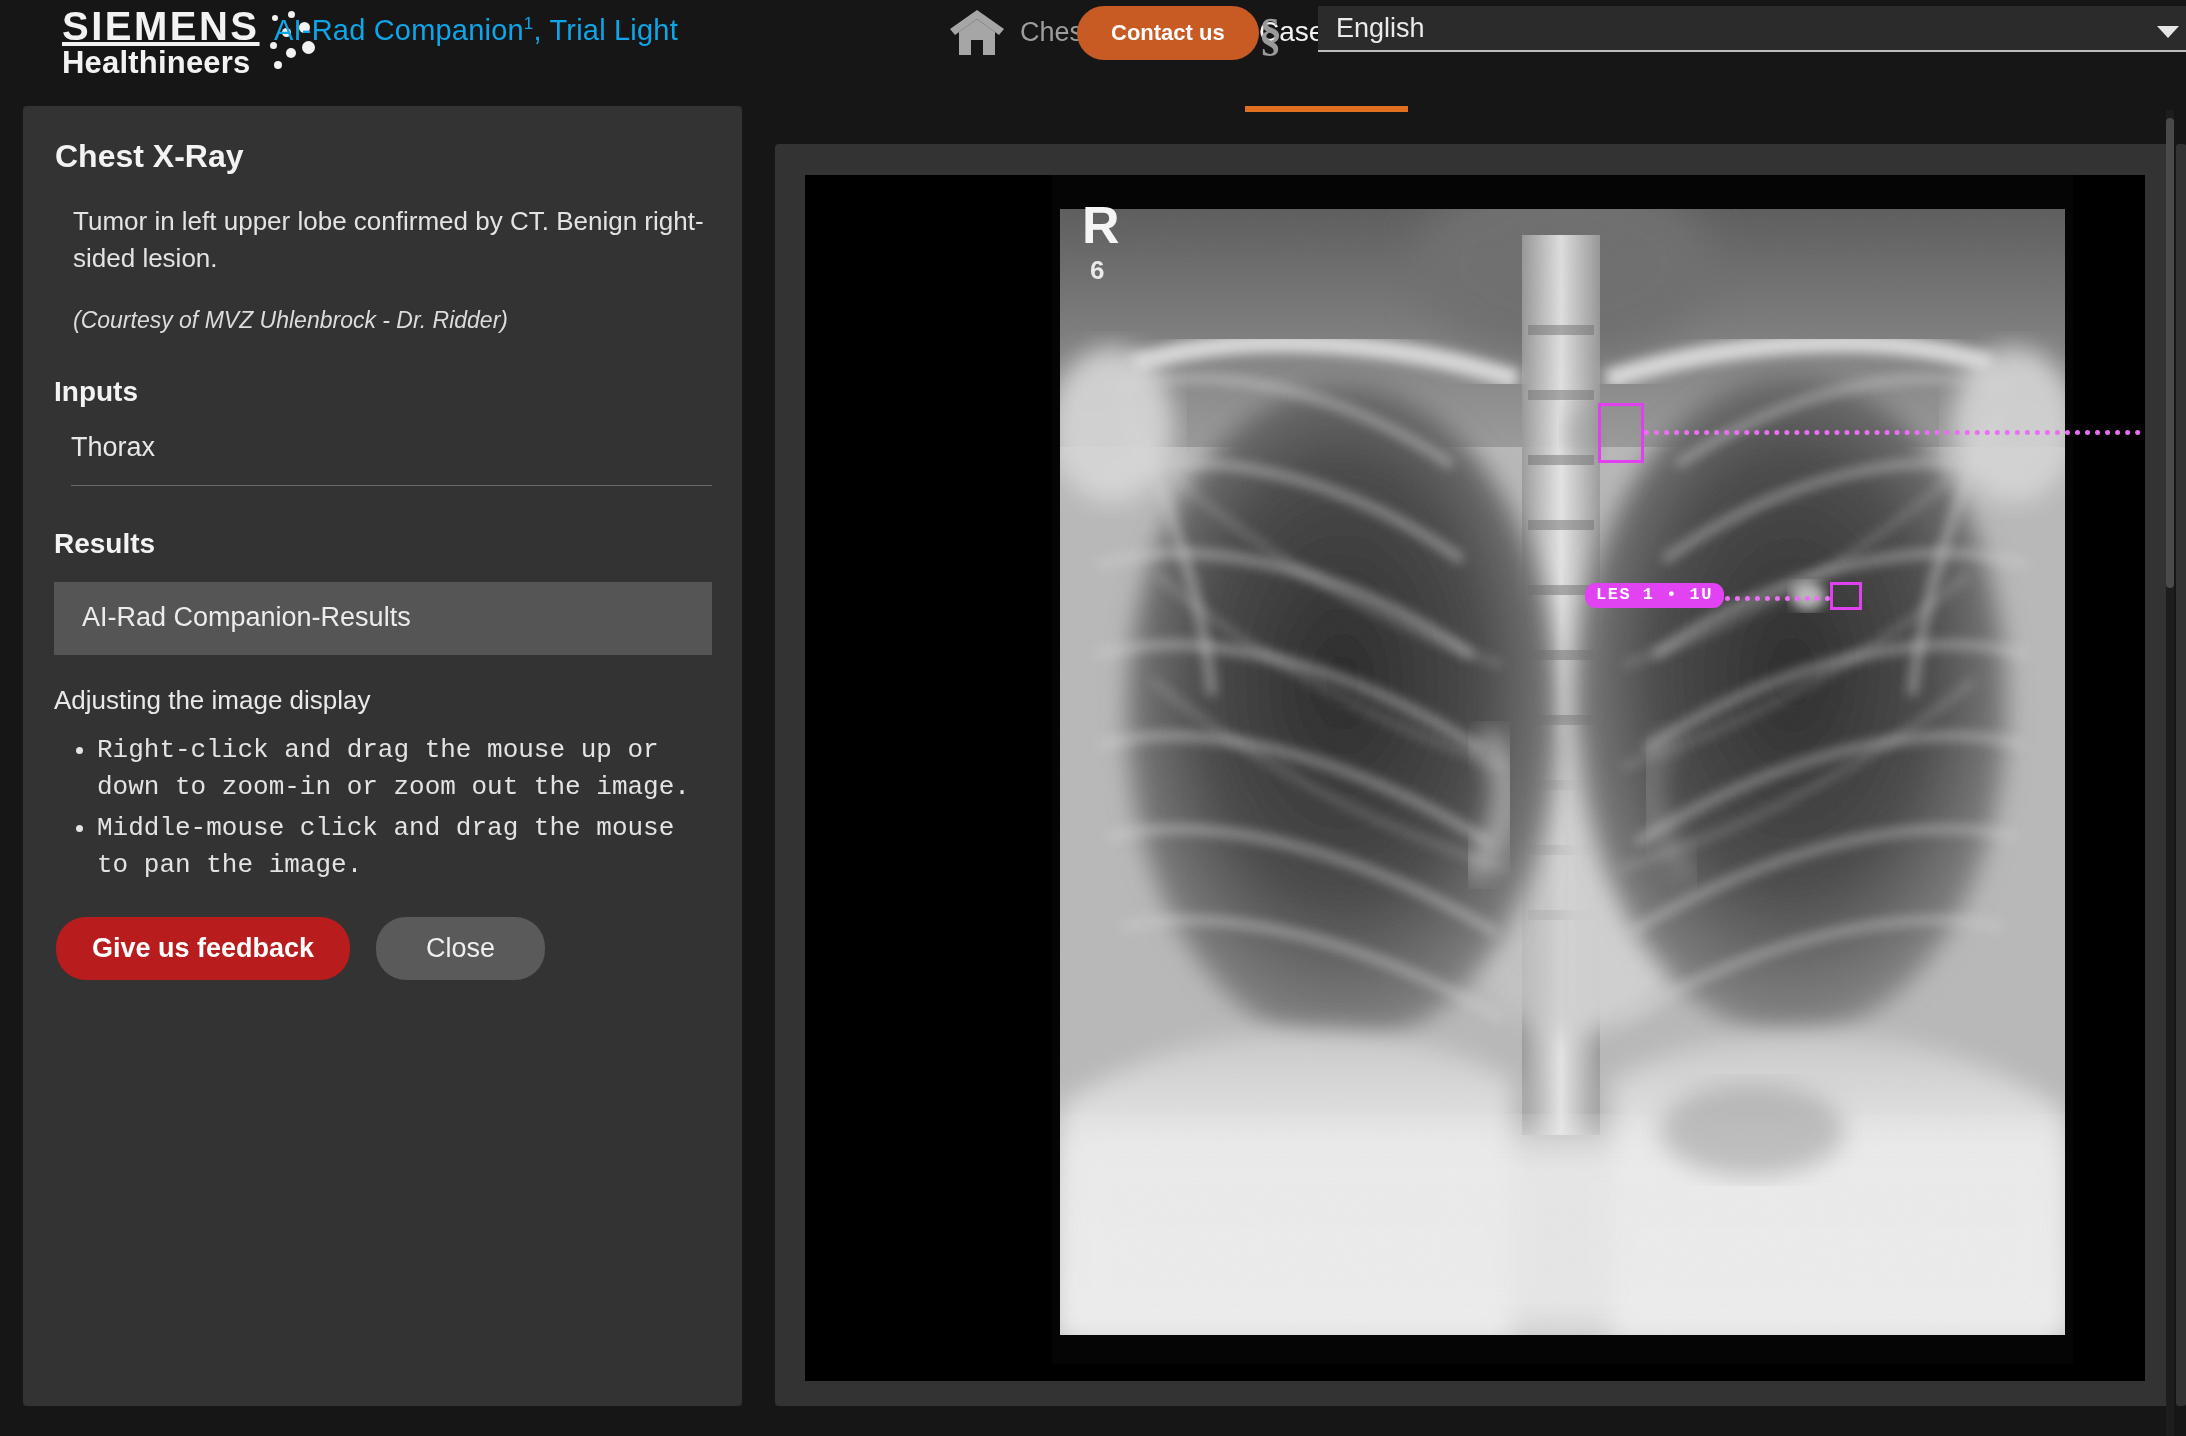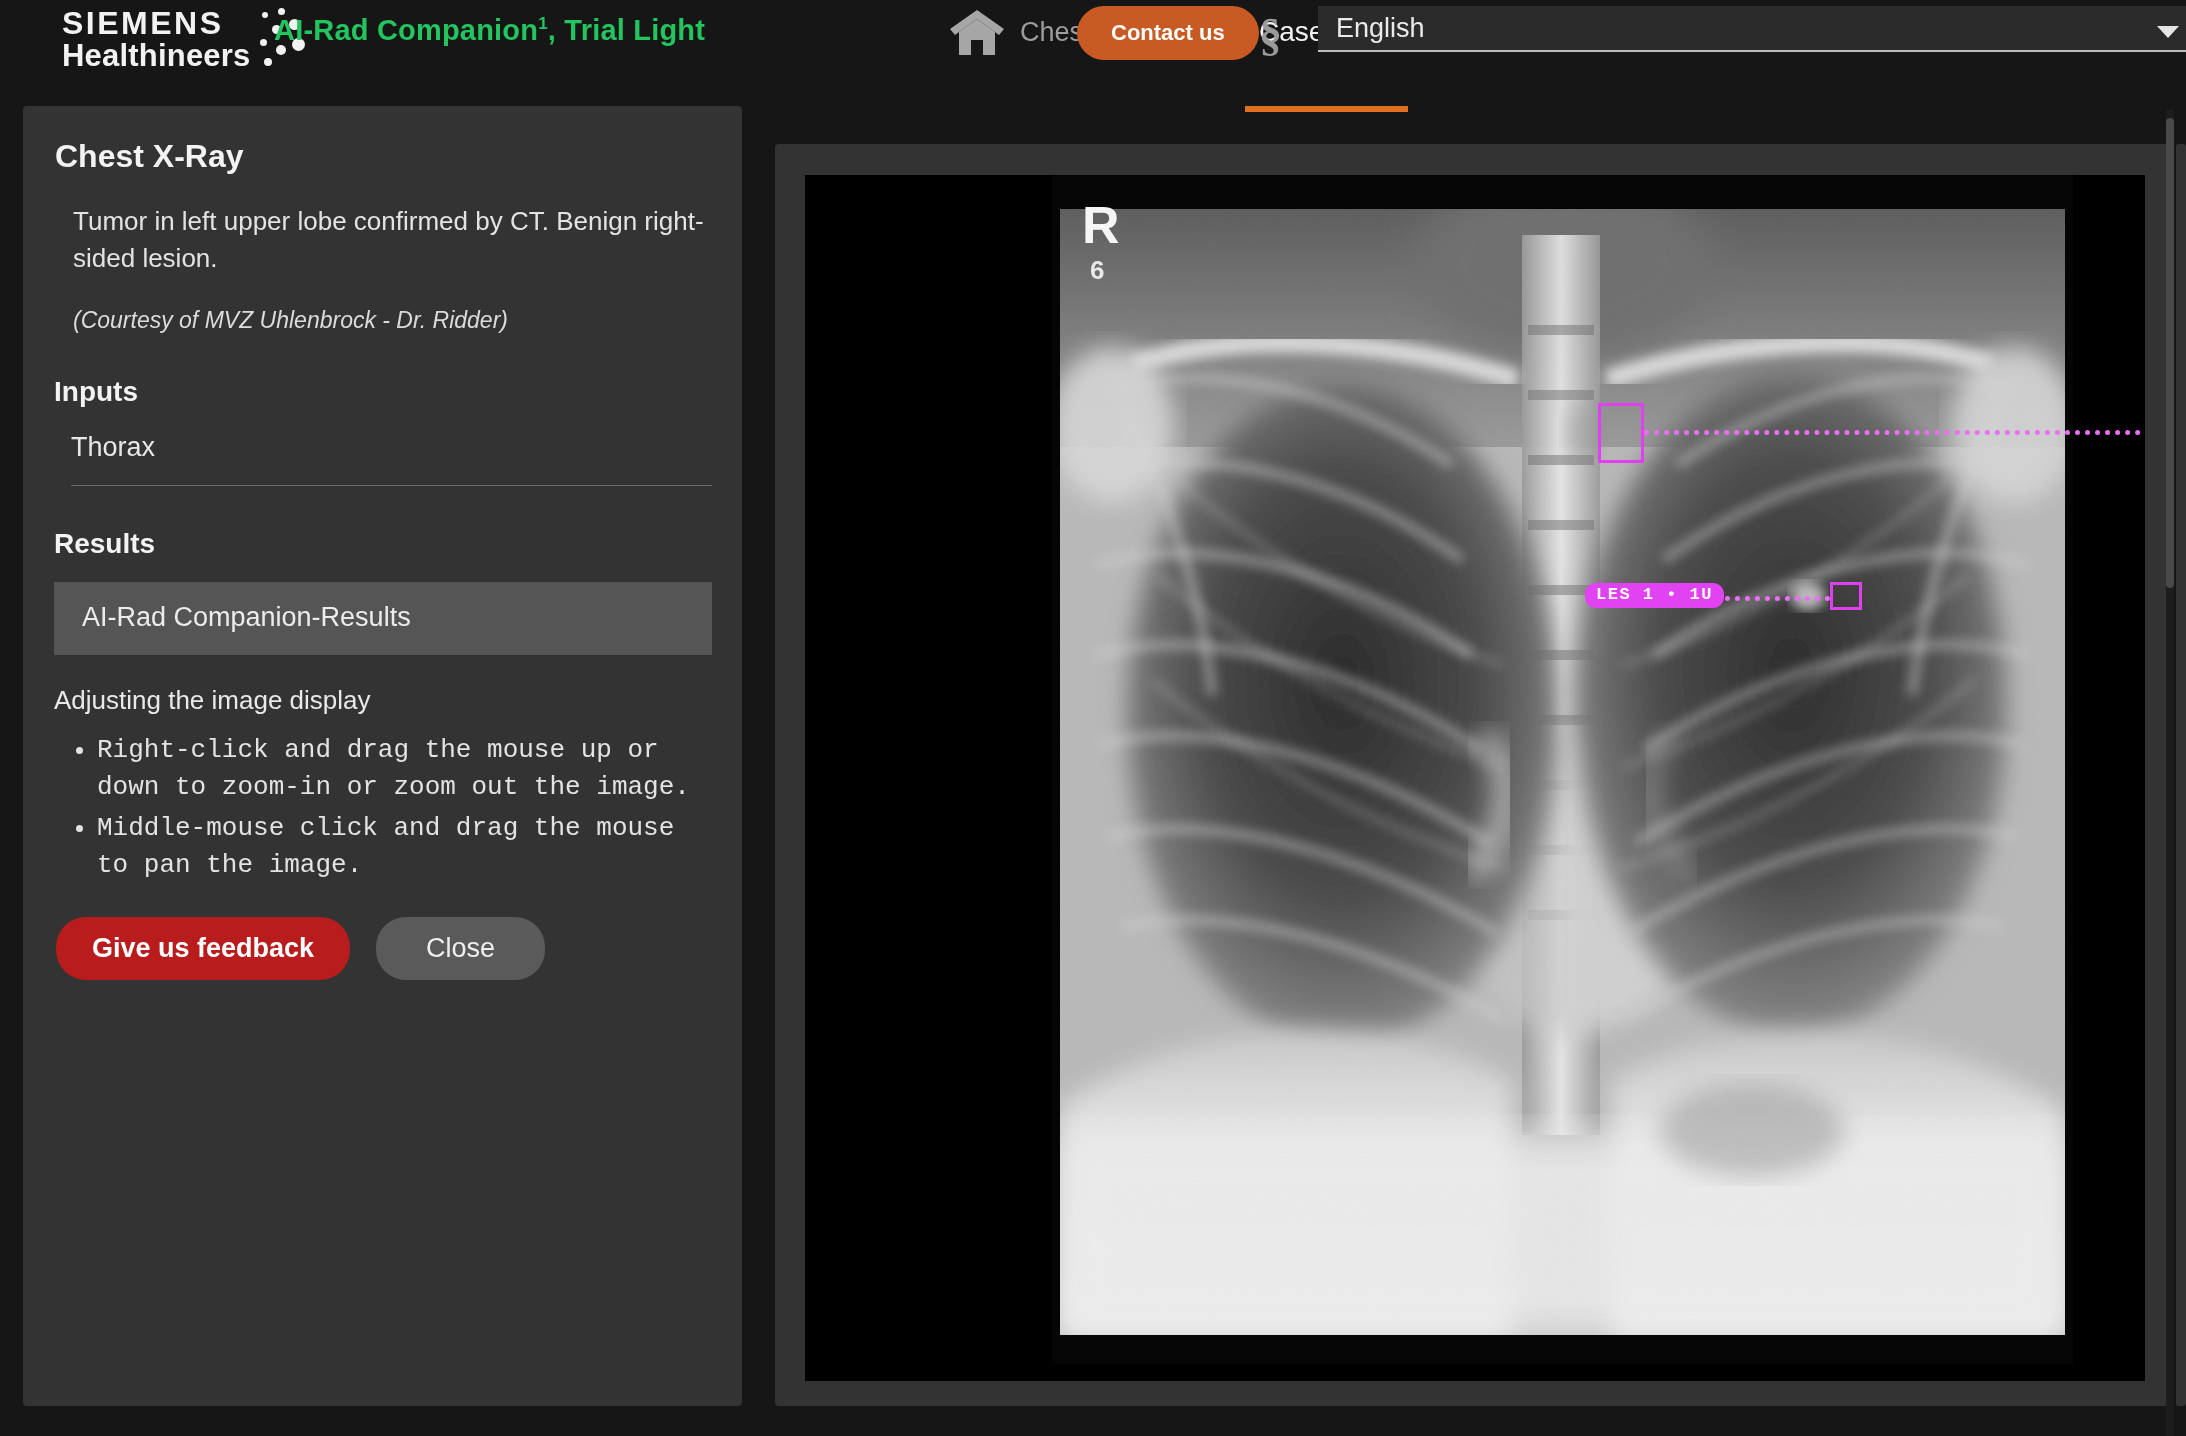--- a/index.html
+++ b/index.html
@@ -21,28 +21,28 @@
   .logo-wrap{
     position:absolute;left:62px;top:6px;
     display:flex;align-items:center;
   }
   .logo-text{
     color:#f2f2f2;
     font-weight:bold;
     line-height:1.02;
     letter-spacing:.5px;
   }
-  .logo-siemens{font-size:32px;letter-spacing:2.5px;}
+  .logo-siemens{font-size:40px;letter-spacing:2.5px;text-decoration:underline;}
   .logo-healthineers{font-size:31px;letter-spacing:.2px;}
   .logo-dots{position:relative;width:60px;height:66px;margin-left:6px;}
   .logo-dots i{position:absolute;background:#f2f2f2;border-radius:50%;display:block;}
 
   .app-title{
     position:absolute;left:274px;top:14px;
-    color:#22c55e;font-size:29px;font-weight:bold;letter-spacing:.2px;
+    color:#0ea5e9;font-size:29px;font-weight:normal;letter-spacing:.2px;
     white-space:nowrap;
   }
   .app-title sup{font-size:17px;vertical-align:super;}
 
   .nav{
     position:absolute;left:930px;top:0;height:110px;
     display:flex;align-items:flex-start;
   }
   .nav-item{
     height:110px;display:flex;align-items:center;

